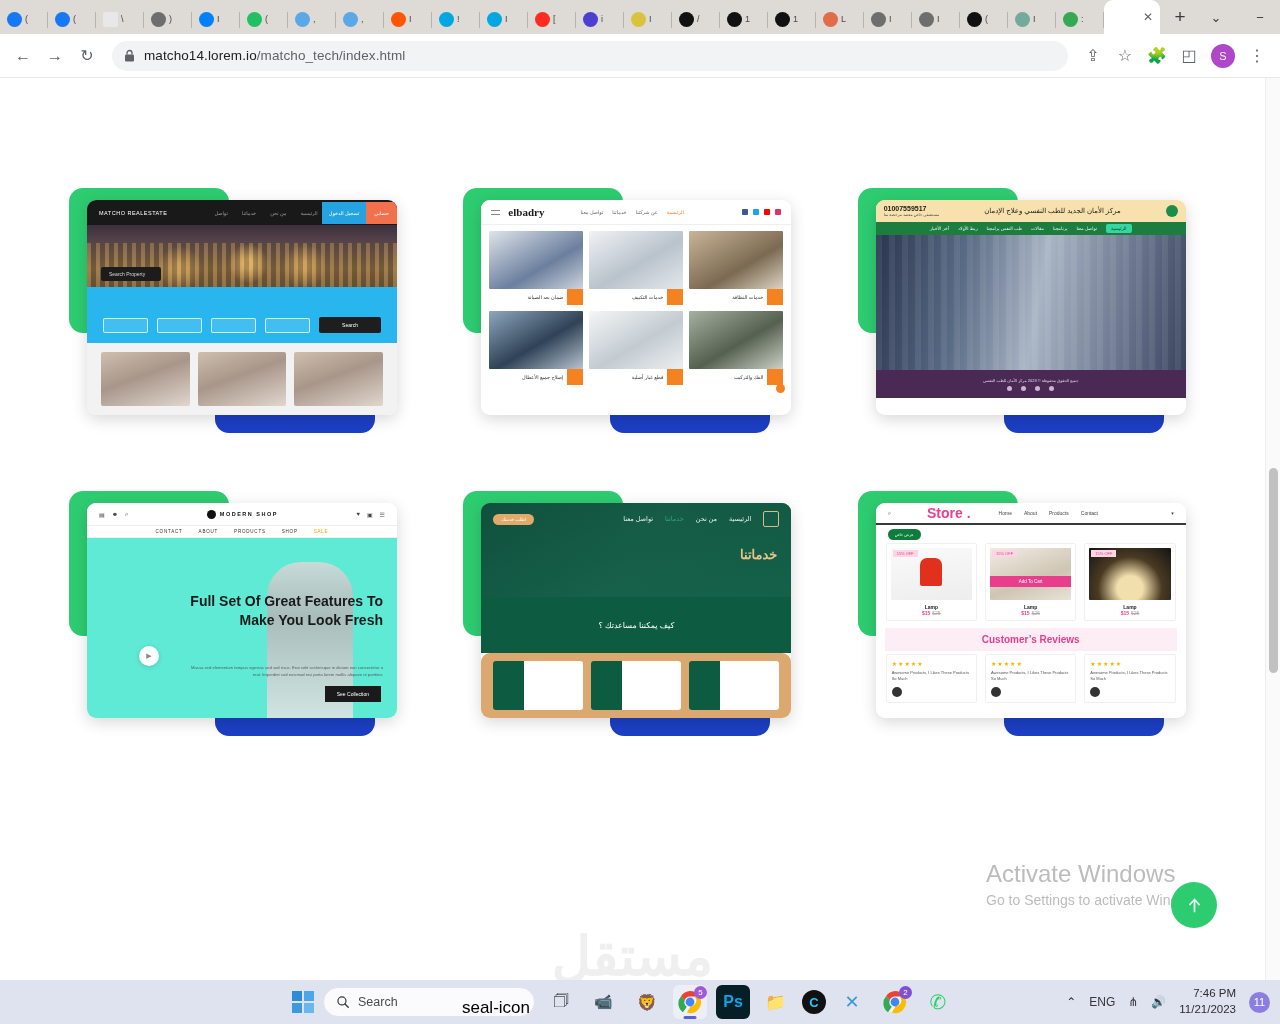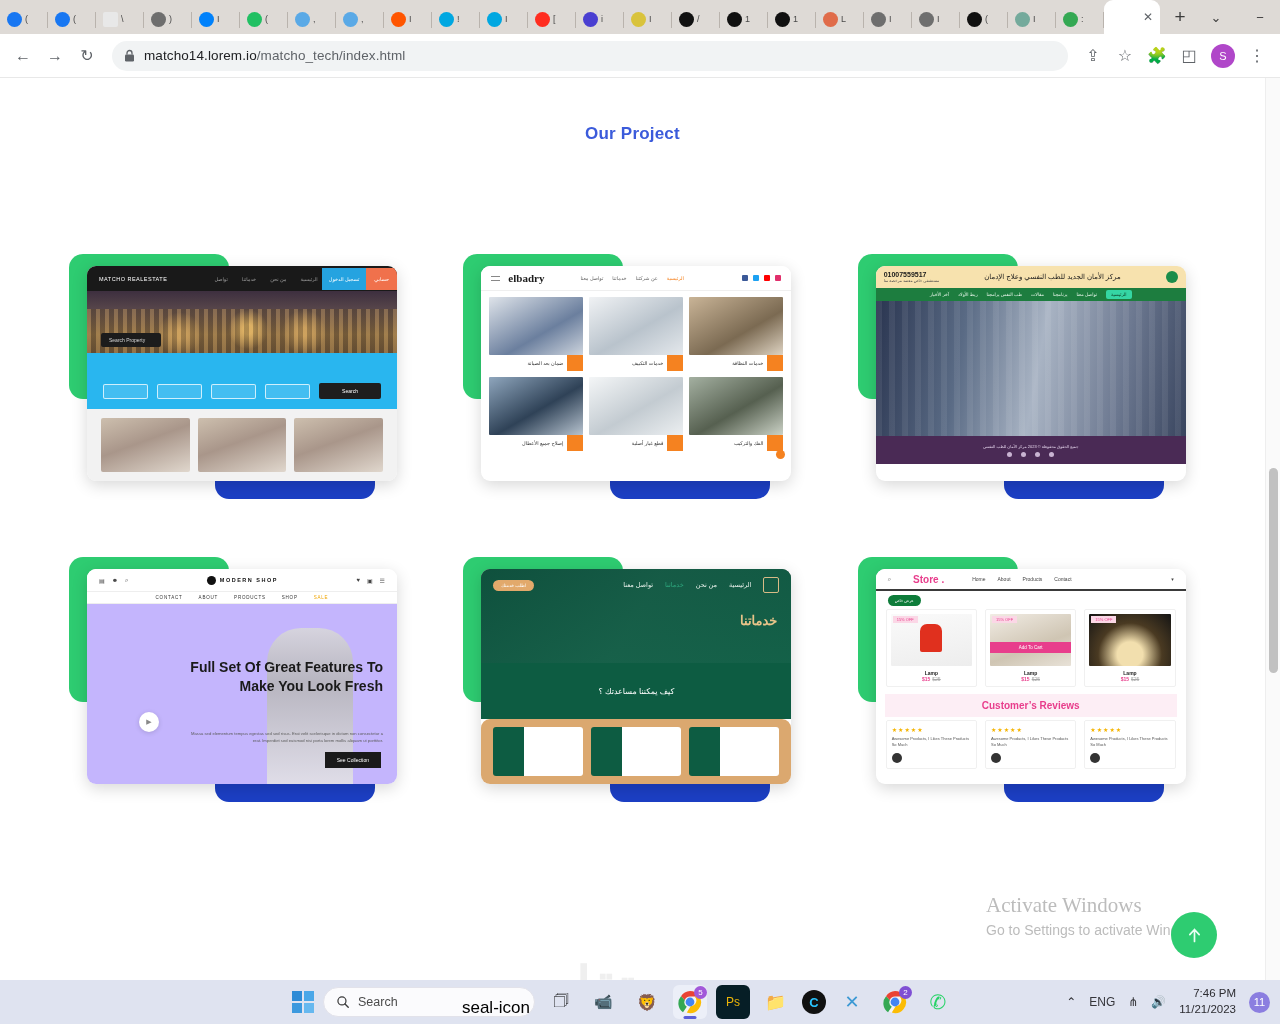--- a/index.html
+++ b/index.html
@@ -191,21 +191,21 @@
             padding: 0 12px; }
   .s4-top .left, .s4-top .right { display: flex; gap: 7px; color: #444; font-size: 6px; }
   .s4-brand { flex: 1; text-align: center; font-size: 5.5px; letter-spacing: 1.5px;
               font-weight: bold; color: #111; display:flex; align-items:center;
               justify-content:center; gap:4px; }
   .s4-dot { width: 9px; height: 9px; border-radius: 50%; background: #111; }
   .s4-menu { height: 13px; border-top: 1px solid #eee; border-bottom: 1px solid #eee;
              display: flex; justify-content: center; align-items: center; gap: 16px;
              font-size: 4.5px; color: #333; letter-spacing: .8px; }
   .s4-menu .sale { color: #f0a500; }
-  .s4-hero { height: 180px; background: #c4b5fd; position: relative; }
+  .s4-hero { height: 180px; background: #5eead4; position: relative; }
   .s4-person { position: absolute; right: 44px; top: 24px; width: 86px; height: 156px;
     background: linear-gradient(180deg,#d9d9d9 0%,#b5b5b5 35%,#cfcfcf 70%,#e4e4e4 100%);
     border-radius: 34px 34px 0 0; opacity: .85; }
   .s4-h1 { position: absolute; right: 14px; top: 54px; text-align: right;
            font-size: 14px; font-weight: bold; color: #1a1a1a; line-height: 1.35;
            width: 230px; }
   .s4-p { position: absolute; right: 14px; top: 126px; width: 200px; text-align: right;
           font-size: 4.2px; color: #5b5b5b; line-height: 1.7; }
   .s4-cta { position: absolute; right: 16px; bottom: 16px; background: #1a1a1a;
             color: #fff; font-size: 5px; padding: 5px 12px; }
@@ -229,21 +229,21 @@
   .s5-band { height: 56px; background: #0d5c42; display: flex; align-items: center;
              justify-content: center; color: #fff; font-size: 8px; direction: rtl; }
   .s5-bot { height: 65px; background: #dba86f; border-radius: 9px 9px 0 0;
             display: flex; gap: 8px; padding: 8px 12px; }
   .s5-tile { flex: 1; background: #fff; border-radius: 3px;
              background: linear-gradient(90deg,#0d5c42 0 34%, #fff 34% 100%); }
 
   
   .s6-top { height: 22px; background: #fff; display: flex; align-items: center;
             padding: 0 12px; border-bottom: 2px solid #3a3a3a; }
-  .s6-brand { font-size: 10px; font-weight: bold; color: #111; margin-left: 22px; }
+  .s6-brand { font-size: 14px; font-weight: bold; color: #111; margin-left: 36px; }
   .s6-brand span { color: #e83e8c; }
   .s6-links { margin-left: 28px; display: flex; gap: 12px; font-size: 5px; color: #444; }
   .s6-caret { margin-left: auto; font-size: 5px; color: #444; }
   .s6-secthead { background: #fdeef5; text-align: center; padding: 6px 0;
                  font-size: 10px; font-weight: bold; color: #111; margin: 7px 9px 0; }
   .s6-secthead span { color: #e83e8c; }
   .s6-tag { margin: 4px 0 0 12px; display: inline-block; background: #0e7c3a;
             color: #fff; font-size: 4px; padding: 3px 7px; border-radius: 7px; }
   .s6-prods { display: flex; gap: 8px; padding: 3px 10px 0; }
   .s6-prod { flex: 1; background: #fff; border: 1px solid #f0f0f0; border-radius: 2px;
@@ -261,21 +261,21 @@
   .s6-revs { display: flex; gap: 8px; padding: 3px 10px; }
   .s6-rev { flex: 1; border: 1px solid #f0f0f0; border-radius: 2px; padding: 5px; }
   .s6-stars { color: #f5b400; font-size: 6px; letter-spacing: 1px; }
   .s6-revtext { font-size: 4px; color: #555; line-height: 1.6; margin-top: 3px; }
   .s6-avatar { width: 10px; height: 10px; border-radius: 50%; background: #333;
                margin-top: 4px; }
 
   
   .wm-activate { position: absolute; right: 58px; bottom: 88px; text-align: left;
                  color: #bcbcbc; pointer-events: none; }
-  .wm-activate .l1 { font-size: 21px; font-family: Liberation Serif, serif; }
+  .wm-activate .l1 { font-size: 24px; }
   .wm-activate .l2 { font-size: 14px; margin-top: 4px; }
   .wm-mostaql { position: absolute; left: 0; right: 0; bottom: 8px; text-align: center;
                 color: #efefef; font-size: 54px; font-weight: bold; direction: rtl; }
   .totop { position: absolute; right: 48px; bottom: 68px; width: 46px; height: 46px;
            border-radius: 50%; background: #2ecc71; color: #fff; display: flex;
            align-items: center; justify-content: center; font-size: 20px; z-index: 6; }
   .scrollbar { position: absolute; right: 0; top: 78px; width: 15px; height: 902px;
                background: #fafafa; border-left: 1px solid #eee; z-index: 8; }
   .scroll-thumb { position: absolute; left: 3px; top: 390px; width: 9px; height: 205px;
                   background: #c1c1c1; border-radius: 5px; }
@@ -440,21 +440,20 @@
       <div class="tb-icon">🧩</div>
       <div class="tb-icon">◰</div>
       <div class="avatar-btn">S</div>
       <div class="tb-icon">⋮</div>
     </div>
   </div>
 
   <div class="viewport">
     <div class="page">
 
-      <div class="eyebrow">Our Project</div>
       <div class="headline">
         <br>
       </div>
 
       <div class="grid">
 
         <div class="card">
           <div class="accent-green"></div>
           <div class="accent-blue"></div>
           <div class="shot">
@@ -770,21 +769,21 @@
         <svg width="24" height="24" viewBox="0 0 24 24">
           <circle cx="12" cy="12" r="11" fill="#f5f5f5"></circle>
           <path d="M12 1a11 11 0 0 1 9.5 5.5H12a5.5 5.5 0 0 0-5.2 3.7L3 6.2A11 11 0 0 1 12 1z" fill="#ea4335"></path>
           <path d="M3 6.2l3.8 4a5.5 5.5 0 0 0 2 6.6L5 22.3A11 11 0 0 1 3 6.2z" fill="#34a853"></path>
           <path d="M21.5 6.5A11 11 0 0 1 8.8 22.6l4-6.6a5.5 5.5 0 0 0 3.8-9.5z" fill="#fbbc05"></path>
           <circle cx="12" cy="12" r="4.4" fill="#4285f4"></circle>
         </svg>
         <span class="badge">5</span>
         <span class="dot"></span>
       </div>
-      <div class="tbapp" style="background:#061e26;color:#eab308;font-size:12px;font-weight:normal">Ps</div>
+      <div class="tbapp" style="background:#061e26;color:#0ea5e9;font-size:16px;font-weight:bold">Ps</div>
       <div class="tbapp" style="font-size:17px">📁</div>
       <div class="tbapp" style="background:#111;color:#2ac4ff;border-radius:50%;font-size:13px;font-weight:bold;width:24px;height:24px">C</div>
       <div class="tbapp" style="color:#3c99d4;font-size:18px">✕</div>
       <div class="tbapp">
         <svg width="24" height="24" viewBox="0 0 24 24">
           <circle cx="12" cy="12" r="11" fill="#f5f5f5"></circle>
           <path d="M12 1a11 11 0 0 1 9.5 5.5H12a5.5 5.5 0 0 0-5.2 3.7L3 6.2A11 11 0 0 1 12 1z" fill="#ea4335"></path>
           <path d="M3 6.2l3.8 4a5.5 5.5 0 0 0 2 6.6L5 22.3A11 11 0 0 1 3 6.2z" fill="#34a853"></path>
           <path d="M21.5 6.5A11 11 0 0 1 8.8 22.6l4-6.6a5.5 5.5 0 0 0 3.8-9.5z" fill="#fbbc05"></path>
           <circle cx="12" cy="12" r="4.4" fill="#4285f4"></circle>

